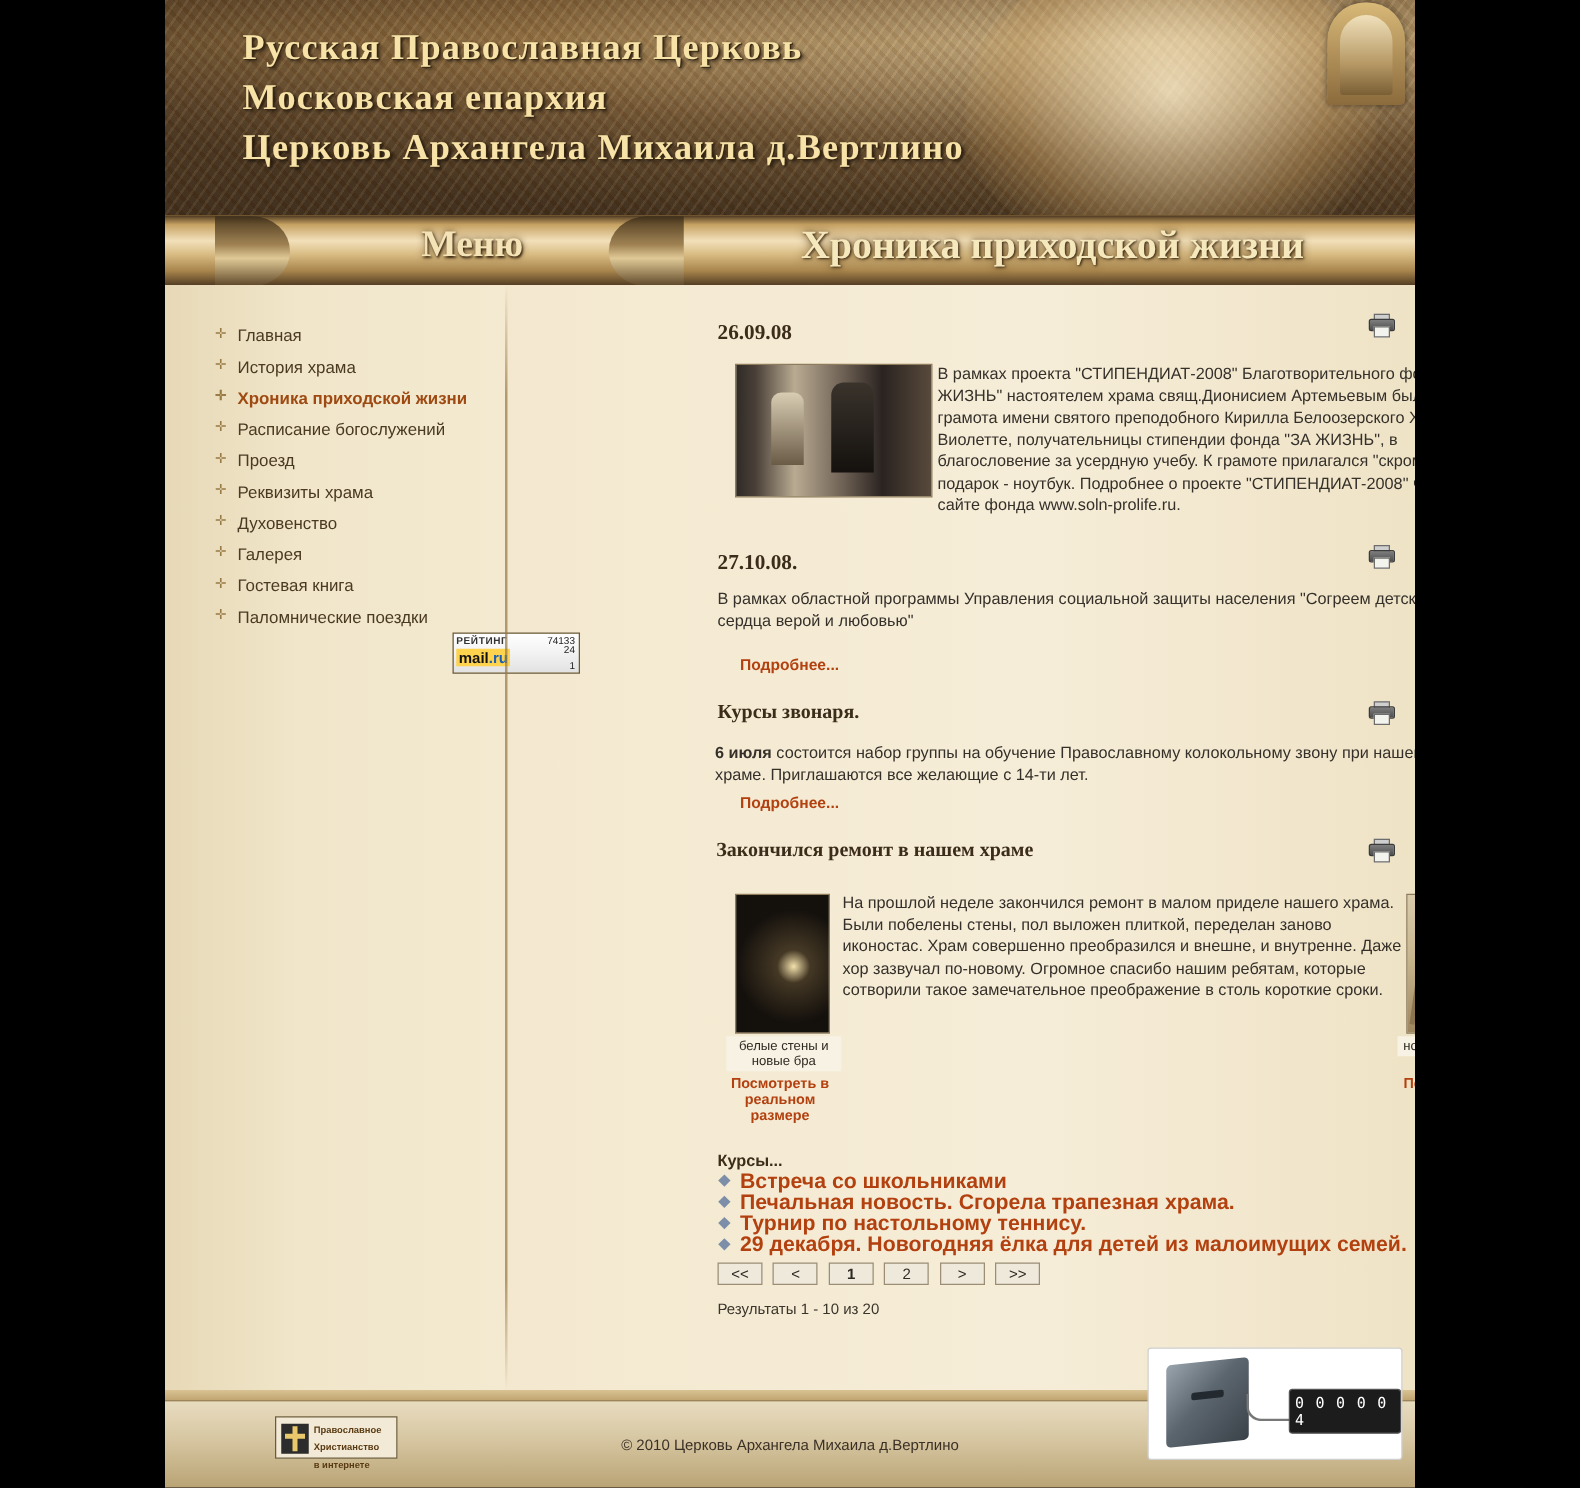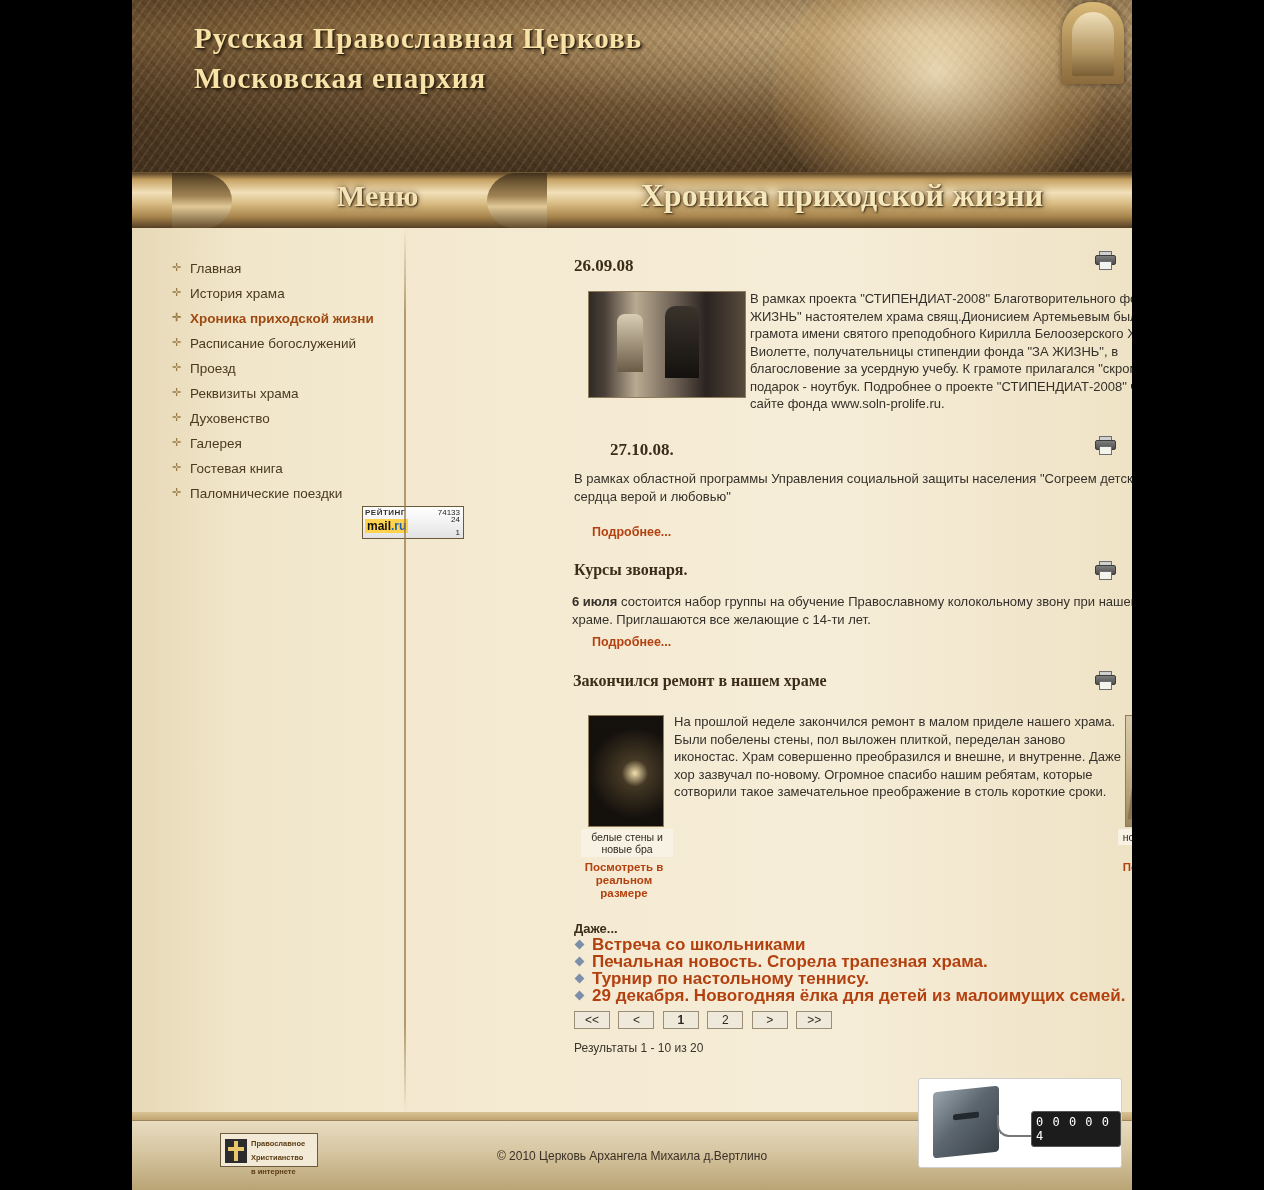--- a/index.html
+++ b/index.html
@@ -466,20 +466,21 @@
   <div class="side-right"></div>
 
   <div class="site">
 
     <div class="banner">
       <div class="banner-arch"></div>
       <div class="icon-niche"></div>
       <div class="header-titles">
         <div>Русская Православная Церковь</div>
         <div>Московская епархия</div>
+        <div>Церковь Архангела Михаила д.Вертлино</div>
       </div>
     </div>
 
     <div class="goldbar">
       <div class="scroll-left"></div>
       <div class="scroll-right"></div>
       <div class="heading-menu">Меню</div>
       <div class="heading-chronicle">Хроника приходской жизни</div>
     </div>
 
@@ -552,21 +553,21 @@
           <div class="thumb photo1" style="position:absolute; left:182px; top:63px;"></div>
           <div class="art-body" style="position:absolute; left:344px; top:62px; width:462px; width:460px;"><span>В рамках проекта "СТИПЕНДИАТ-2008" Благотворительного фонда "ЗА ЖИЗНЬ" настоятелем храма свящ.Дионисием Артемьевым была вручена грамота имени святого преподобного Кирилла Белоозерского Харитоновой Виолетте, получательницы стипендии фонда "ЗА ЖИЗНЬ", в благословение за усердную учебу. К грамоте прилагался "скромный" подарок - ноутбук. Подробнее о проекте "СТИПЕНДИАТ-2008" читайте на сайте фонда </span><span style="color:#35302a;">www.soln-prolife.ru.</span></div>
         </div>
 
         <div class="article" style="position:absolute; left:0; top:190px; width:726px;">
           <div class="printer" style="top:18px;">
             <div class="top"></div>
               <div class="mid"></div>
               <div class="bot"></div>
           </div>
-          <div class="art-date" style="position:absolute; left:168px; top:22px;margin-left:36px;">27.10.08.</div>
+          <div class="art-date" style="position:absolute; left:168px; top:22px;">27.10.08.</div>
           <div class="art-body" style="position:absolute; left:168px; top:52px; width:610px;">В рамках областной программы Управления социальной защиты населения "Согреем детские сердца верой и любовью"</div>
           <div class="more-link" style="position:absolute; left:168px; top:107px;">Подробнее...</div>
         </div>
 
         <div class="article" style="position:absolute; left:0; top:320px; width:726px;">
           <div class="printer" style="top:13px;">
             <div class="top"></div>
               <div class="mid"></div>
               <div class="bot"></div>
           </div>
@@ -587,21 +588,21 @@
           <div class="real-size" style="position:absolute; left:170px; top:208px;">Посмотреть в реальном размере</div>
 
           <div class="art-body" style="position:absolute; left:268px; top:60px; width:450px;">На прошлой неделе закончился ремонт в малом приделе нашего храма. Были побелены стены, пол выложен плиткой, переделан заново иконостас. Храм совершенно преобразился и внешне, и внутренне. Даже хор зазвучал по-новому. Огромное спасибо нашим ребятам, которые сотворили такое замечательное преображение в столь короткие сроки.</div>
 
           <div class="thumb photo3" style="position:absolute; left:719px; top:62px;"></div>
           <div class="caption" style="position:absolute; left:712px; top:176px;"><span>новый иконостас</span></div>
           <div class="real-size" style="position:absolute; left:708px; top:208px;">Посмотреть в реальном размере</div>
         </div>
 
         <div style="position:absolute; left:168px; top:693px; width:560px;">
-          <div class="further-title">Даже...</div>
+          <div class="further-title">Курсы...</div>
           <div class="further-item">
             <span class="dia"></span>
             <span>Встреча со школьниками</span>
           </div>
           <div class="further-item">
             <span class="dia"></span>
             <span>Печальная новость. Сгорела трапезная храма.</span>
           </div>
           <div class="further-item">
             <span class="dia"></span>

